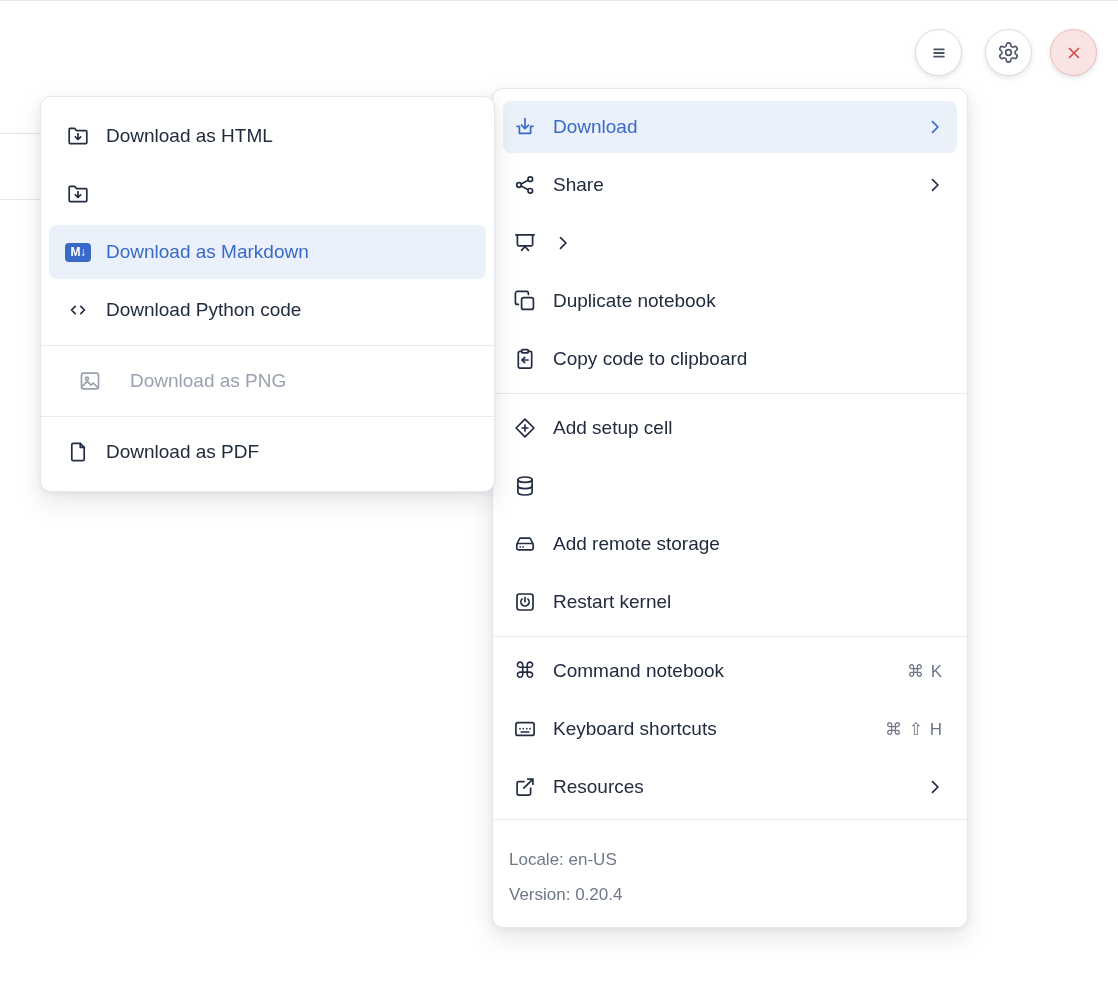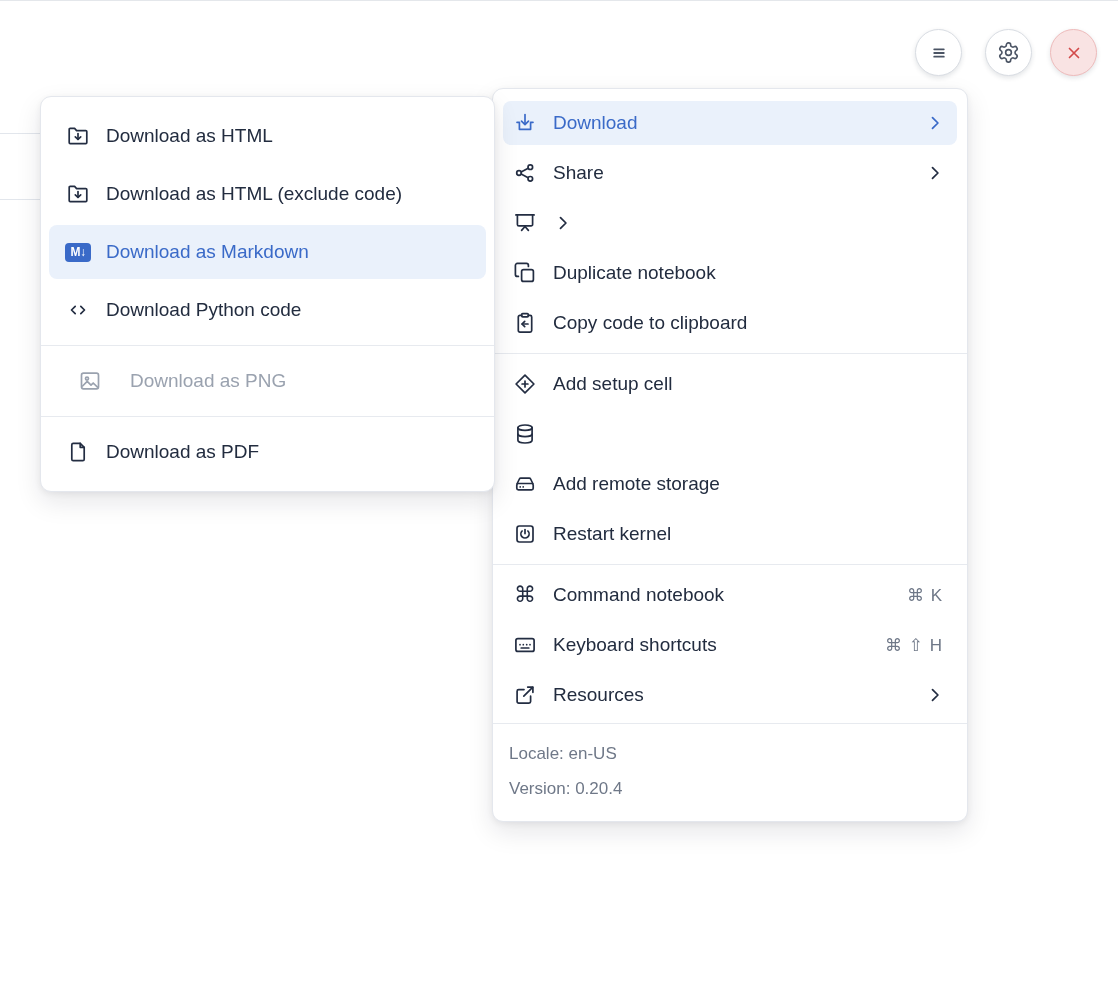--- a/index.html
+++ b/index.html
@@ -22,34 +22,34 @@
   .icon-btn.b3 { left:1050px; background:#f9e3e3; border-color:#eebbbb; color:#d24a4a; }
 
   
   .menu { position:absolute; background:#fff; border:1px solid #e4e7ed; border-radius:11px;
     box-shadow:0 10px 26px rgba(15,23,42,.10), 0 2px 6px rgba(15,23,42,.06); }
   .submenu { left:40px; top:96px; width:455px; padding:12px 8px; z-index:3; }
   .mainmenu { left:492px; top:88px; width:476px; padding:12px 10px 0; z-index:2; }
 
   .mi { display:flex; align-items:center; gap:16px; border-radius:8px; cursor:pointer; }
   .submenu .mi { height:54px; margin-bottom:4px; padding:0 12px 0 17px; }
-  .mainmenu .mi { height:44px; margin-bottom:6px; padding:0 12px 0 10px; }
+  .mainmenu .mi { height:52px; margin-bottom:6px; padding:0 12px 0 10px; }
   .mi-icon { width:24px; height:24px; flex:0 0 24px; display:flex; align-items:center; justify-content:center; color:#232d42; }
   .mi-label { flex:1; font-size:19px; color:#222c3f; white-space:nowrap; }
   .mi.active { background:#eaf1fb; }
   .mi.active .mi-label, .mi.active .mi-icon, .mi.active .chev { color:#3a6ac8; }
   .mi.disabled { cursor:default; }
   .mi.disabled .mi-label, .mi.disabled .mi-icon { color:#9aa2af;margin-left:12px; }
   .chev { width:20px; height:20px; color:#232d42; flex:0 0 20px; }
   .shortcut { font-size:17px; color:#6f7888; letter-spacing:1px; white-space:nowrap; padding-right:2px; }
 
   .sep { height:1px; background:#e7eaef; margin:8px -8px; }
   .mainmenu .sep { margin:8px -10px; }
 
-  .menu-footer { border-top:1px solid #e7eaef; margin:5px -10px 0; padding:12px 16px 15px; }
+  .menu-footer { border-top:1px solid #e7eaef; margin:5px -10px 0; padding:22px 16px 15px; }
   .menu-footer .fline { font-size:17px; color:#6f7888; line-height:35px; }
 
   .md-badge { min-width:26px; height:19px; border-radius:4px; background:#3a6ac8; color:#fff;
     font-size:12px; font-weight:bold; display:flex; align-items:center; justify-content:center;
     letter-spacing:-0.5px; }
   .mi.active .md-badge { color:#fff; }
 
   svg { display:block; }
 </style>
 </head>
@@ -98,21 +98,20 @@
     </div>
 
     <div class="mi">
       <span class="mi-icon">
         <svg width="24" height="24" viewBox="0 0 24 24" fill="none" stroke="currentColor" stroke-width="1.7" stroke-linecap="round" stroke-linejoin="round">
             <path d="M3.2 18.6V5.4a1 1 0 0 1 1-1h4.4l2 2.2H19.8a1 1 0 0 1 1 1v11a1 1 0 0 1-1 1H4.2a1 1 0 0 1-1-1z"></path>
             <path d="M12 9.6v5.6"></path>
             <path d="m9.3 12.8 2.7 2.7 2.7-2.7"></path>
           </svg>
       </span>
-      <span class="mi-label">Download as HTML (exclude code)</span>
     </div>
 
     <div class="mi active">
       <span class="mi-icon">
         <span class="md-badge">M↓</span>
       </span>
       <span class="mi-label">Download as Markdown</span>
     </div>
 
     <div class="mi">

